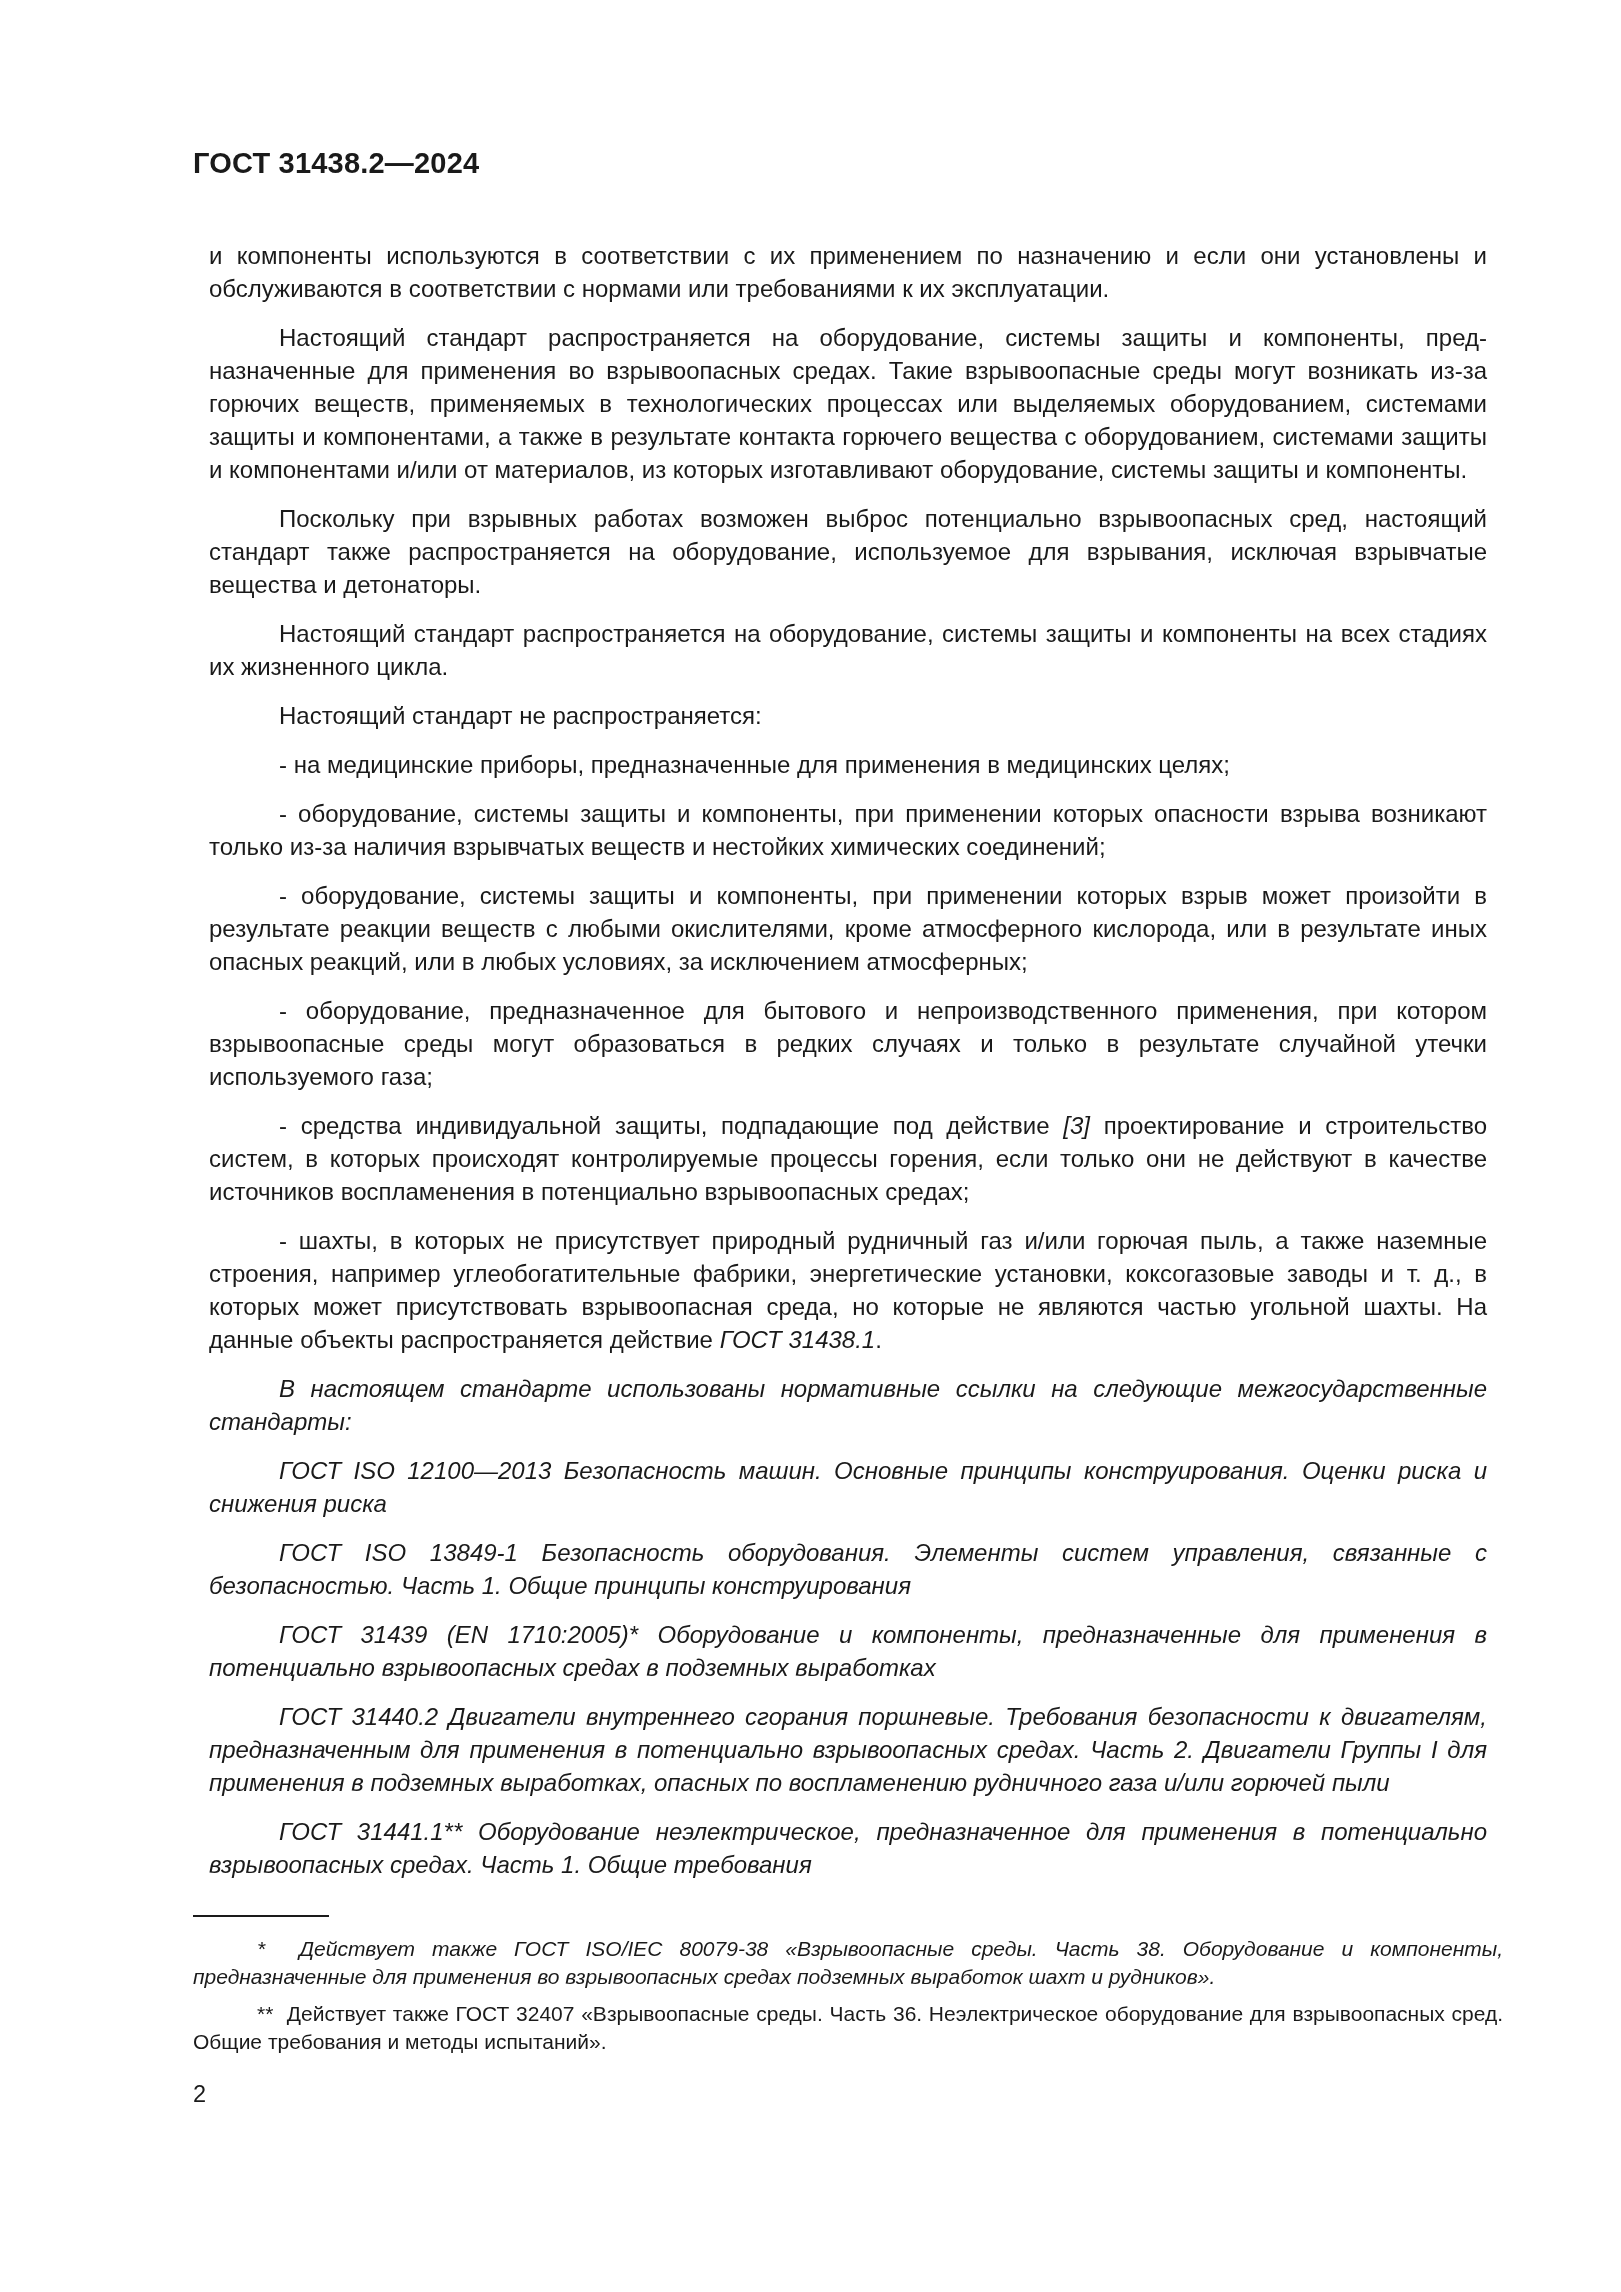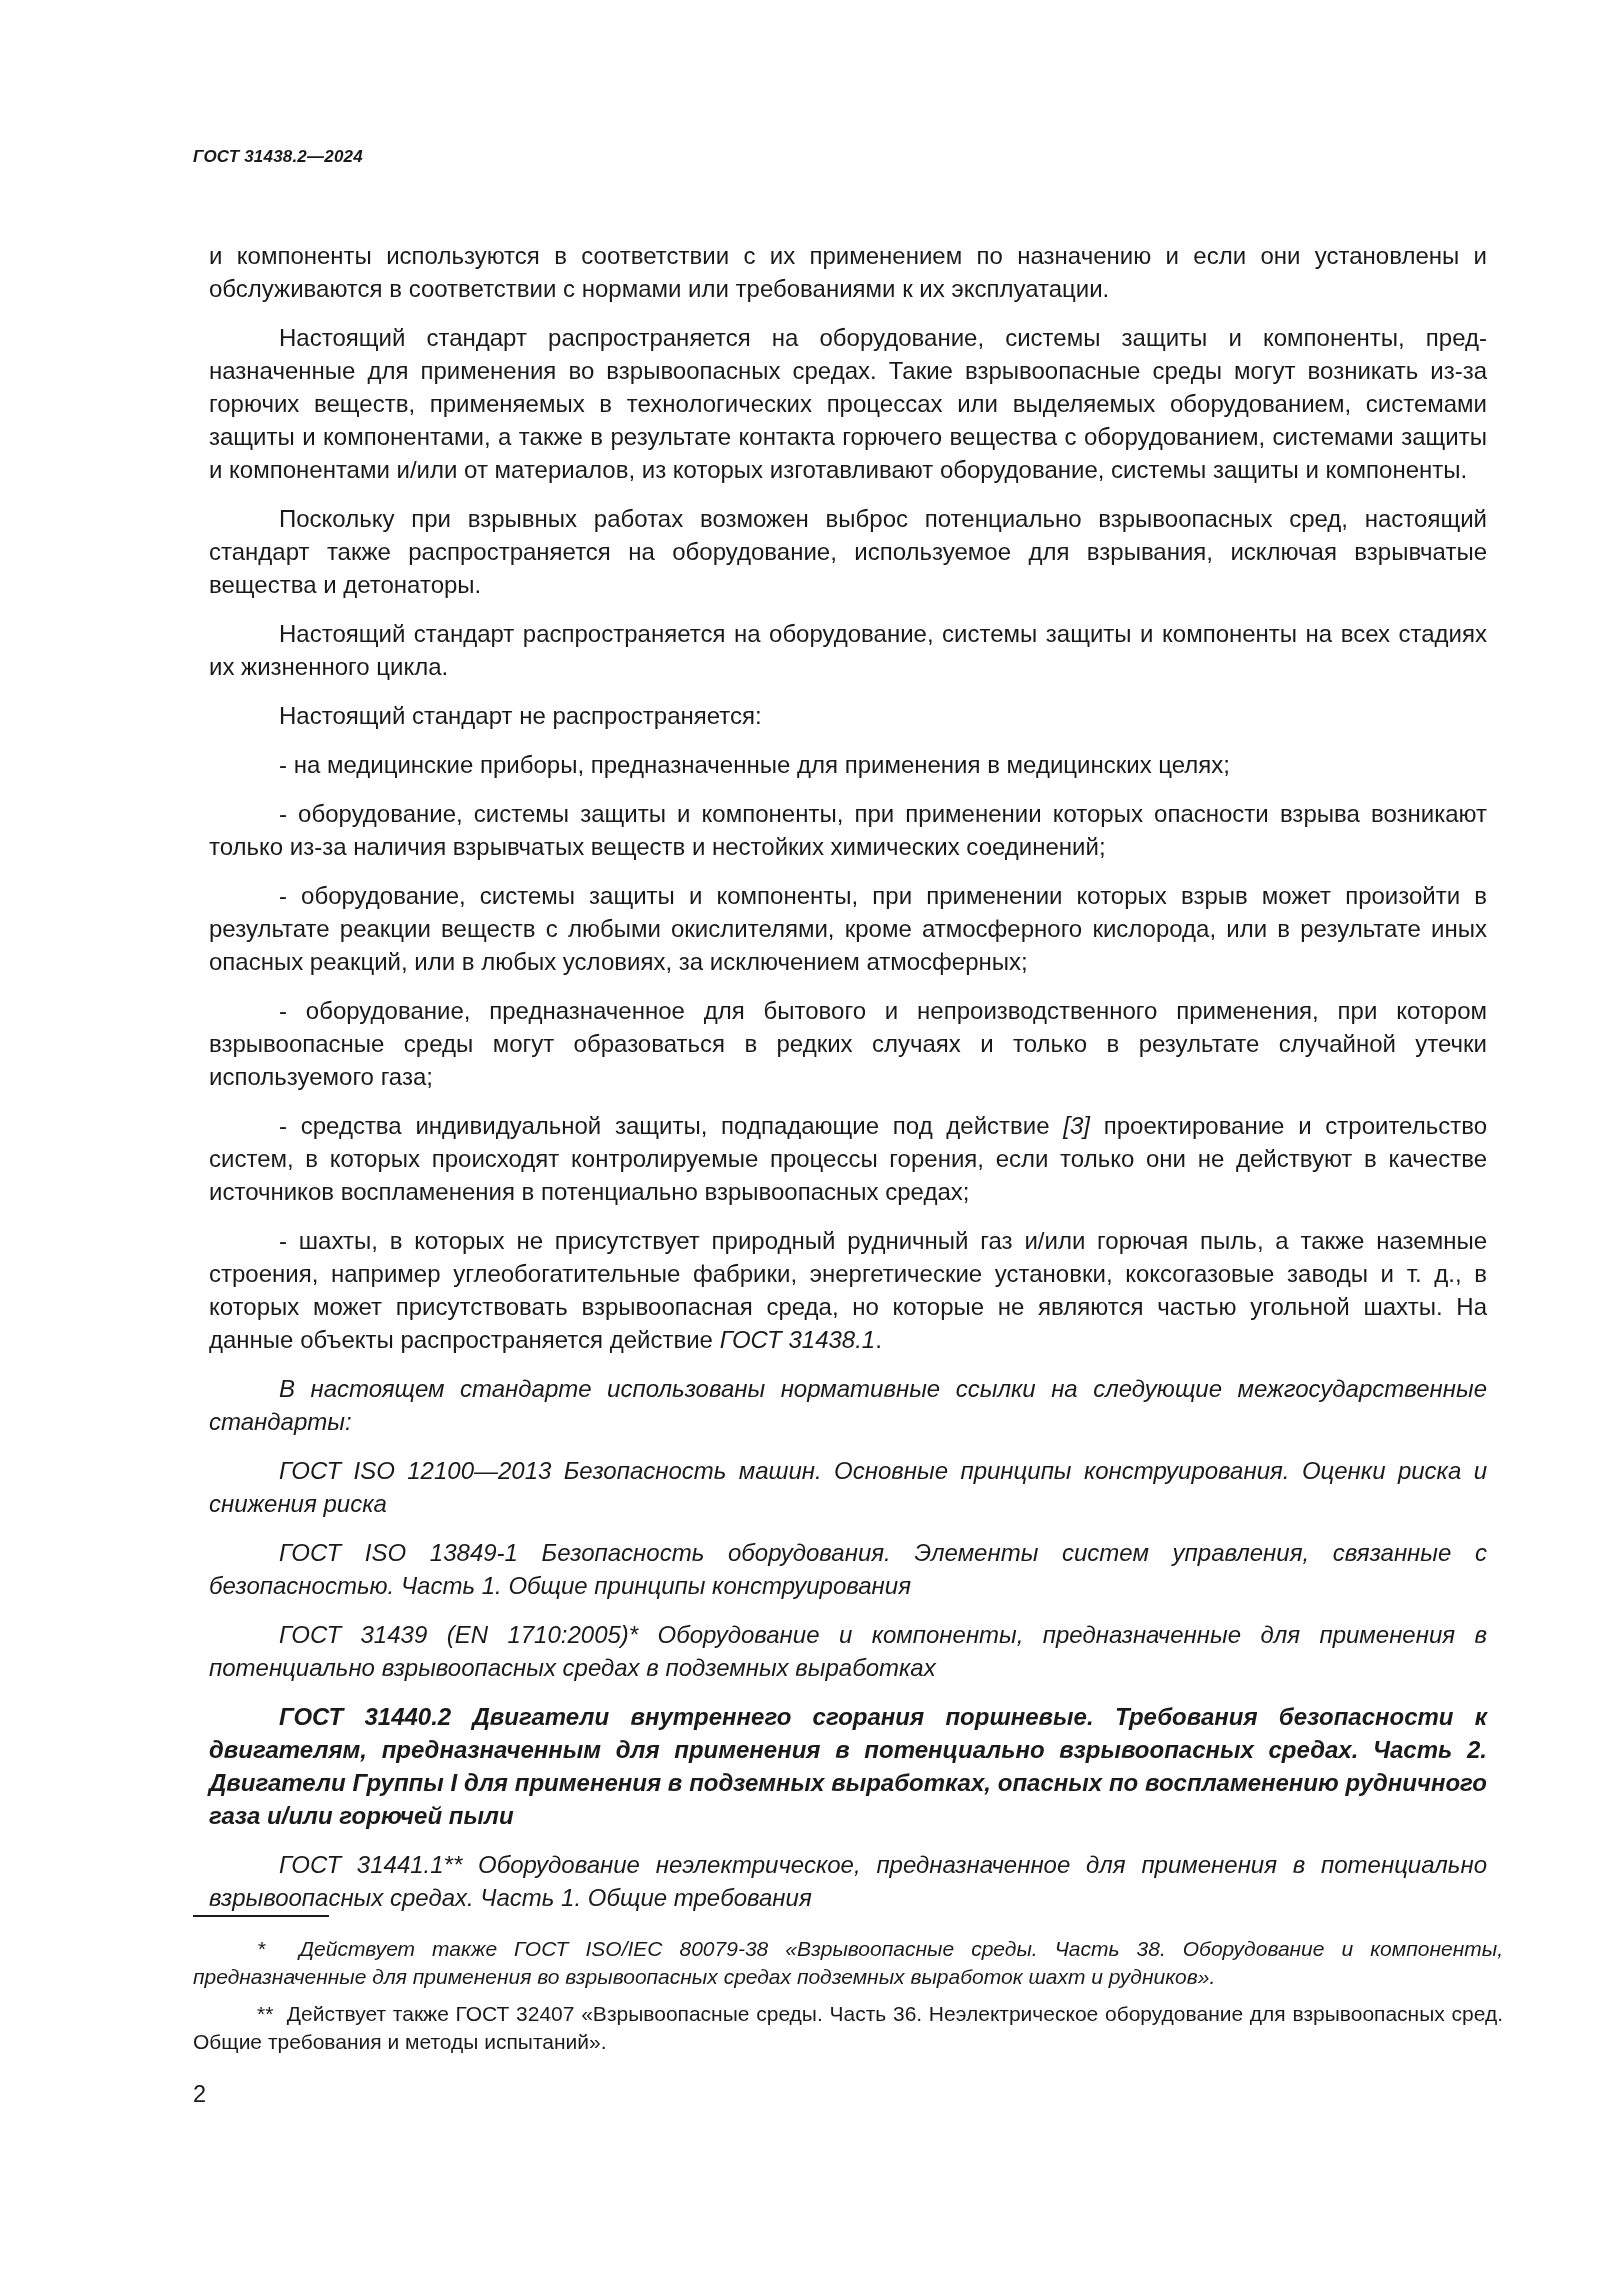--- a/index.html
+++ b/index.html
@@ -1,25 +1,25 @@
 <!DOCTYPE html>
 <html><head>
 <meta charset="utf-8">
 <style>
   html, body { margin: 0; padding: 0; background: #ffffff; }
   body { width: 1621px; height: 2293px; position: relative; overflow: hidden; color: #1a1a1a;
          font-family: "Liberation Sans", "DejaVu Sans", sans-serif; }
   .page { position: absolute; left: 193px; top: 0; width: 1310px; }
-  .doc-header { position: absolute; top: 147px; left: 0; font-weight: bold; font-size: 17px; letter-spacing: 0.2px; font-style: italic; }
+  .doc-header { position: absolute; top: 147px; left: 0; font-weight: bold; font-size: 29px; letter-spacing: 0.2px; }
   .body-text { position: absolute; top: 223px; left: 0; width: 1310px; font-size: 24px; line-height: 33px; }
   .body-text p { margin: 16px; text-align: justify; text-align-last: left; }
   .body-text p.ind { text-indent: 70px; }
   .section-title { font-weight: bold; font-size: 30px; margin: 31px 0 23.5px 0 !important; padding-left: 51px; line-height: 39px; }
   .it { font-style: italic; }
-  .bi { font-style: italic; font-weight: bold; }
+  .bi { font-style: italic; font-weight: normal; }
   .footnote-rule { position: absolute; top: 1915px; left: 0; width: 136px; border-top: 2.9px solid #1a1a1a; }
   .footnotes { position: absolute; top: 1935px; left: 0; width: 1310px; font-size: 21px; line-height: 28px; }
   .footnotes p { margin: 0 0 8.8px 0; text-align: justify; text-align-last: left; text-indent: 64px; }
   .page-number { position: absolute; top: 2081px; left: 0; font-size: 23.5px; }
 </style>
 </head>
 <body>
 
 <div class="page">
 

